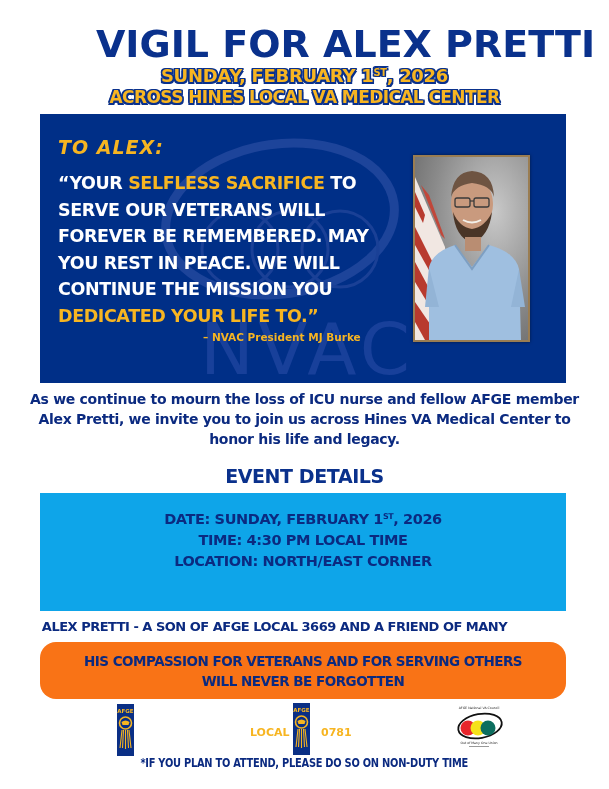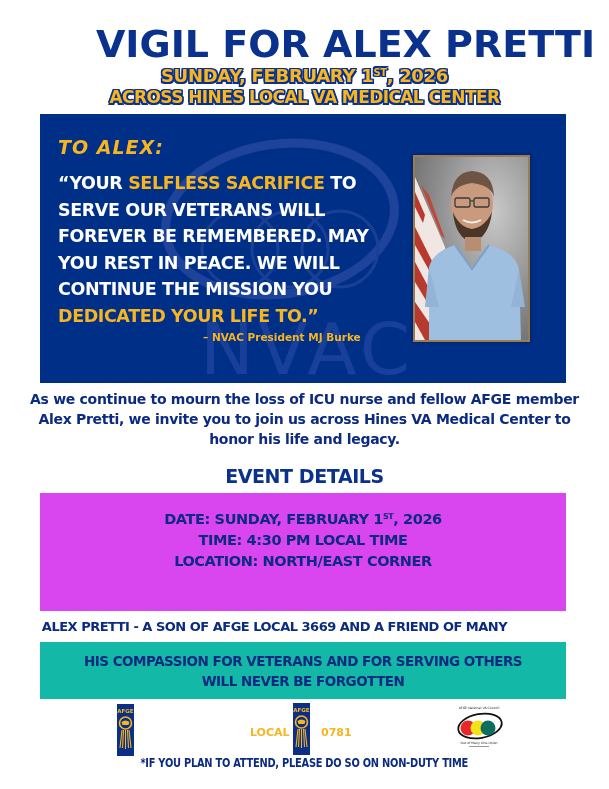--- a/index.html
+++ b/index.html
@@ -58,35 +58,36 @@
     font-family: "DejaVu Sans", sans-serif; font-weight: bold;
     font-size: 14px; line-height: 20px; color: #0b2a80; letter-spacing: -0.3px;
   }
   .event-heading {
     position: absolute; left: 0; top: 465px; width: 609px; text-align: center;
     font-family: "DejaVu Sans", sans-serif; font-weight: bold;
     font-size: 19px; color: #0a318c; letter-spacing: -0.4px;
   }
   .details-box {
     position: absolute; left: 40px; top: 493px; width: 526px; height: 118px;
-    background: #d946ef;
+    background: #0ea5e9;
   }
   .details {
     position: absolute; left: 0; top: 16px; width: 526px; text-align: center;
     font-family: "DejaVu Sans", sans-serif; font-weight: bold;
     font-size: 14.5px; line-height: 21px; color: #0b2a80; letter-spacing: -0.4px;
   }
   .son-line {
     position: absolute; left: 0; top: 619px; width: 549px; text-align: center;
     font-family: "DejaVu Sans", sans-serif; font-weight: bold;
     font-size: 13px; color: #0b2a80; letter-spacing: -0.5px;
   }
   .compassion-box {
     position: absolute; left: 40px; top: 642px; width: 526px; height: 57px;
-    background: #14b8a6;
+    background: #f97316;
+    border-radius: 16px;
   }
   .compassion {
     position: absolute; left: 0; top: 9px; width: 526px; text-align: center;
     font-family: "DejaVu Sans", sans-serif; font-weight: bold;
     font-size: 13.5px; line-height: 20px; color: #0b2a80; letter-spacing: -0.5px;
   }
 
   .afge-logo {
     position: absolute; width: 17px; height: 52px; background: #0a2f85;
   }

